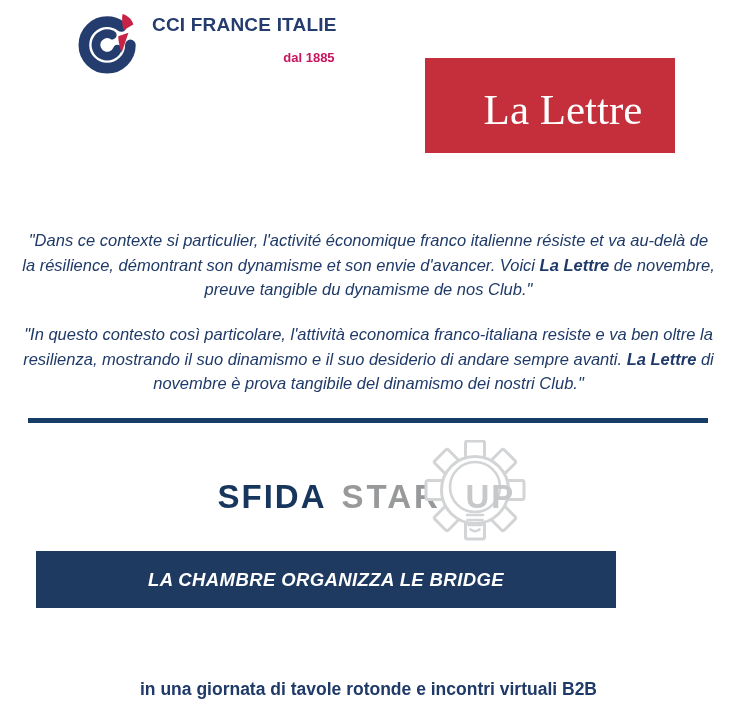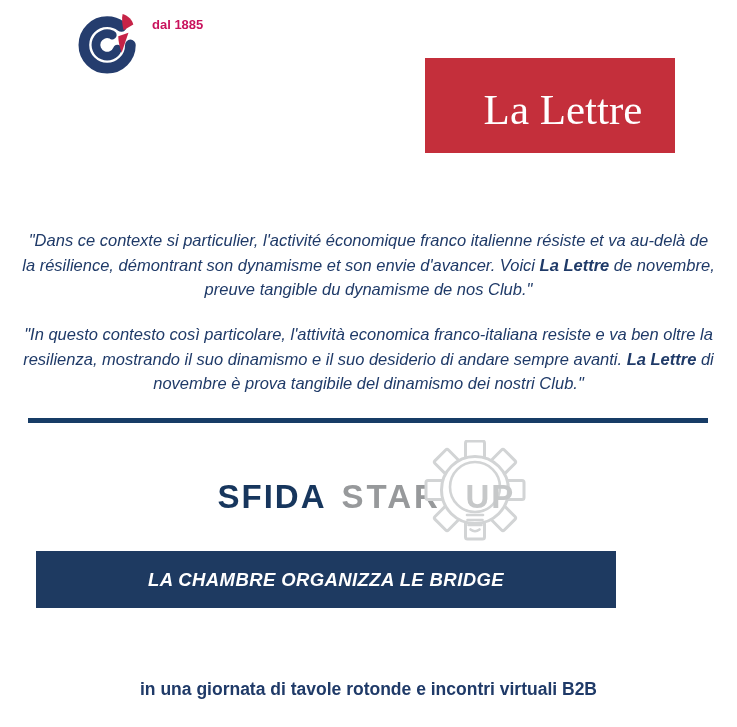--- a/index.html
+++ b/index.html
@@ -4,21 +4,21 @@
 <style>
   html,body { margin:0; padding:0; background:#ffffff; }
   body { width:737px; height:727px; font-family:"Liberation Sans", sans-serif; position:relative; overflow:hidden; }
   .page { position:relative; width:737px; height:727px; background:#ffffff; }
 
   
   .cci-logo { position:absolute; left:77px; top:10px; display:flex; align-items:flex-start; }
   .cci-icon { width:68px; height:64px; flex:0 0 auto; }
   .cci-text { margin-left:7px; padding-top:4px; }
   .cci-line { color:#253D6E; font-weight:bold; font-size:19px; line-height:21px; letter-spacing:0.2px; white-space:nowrap; }
-  .cci-tagline { color:#C9135D; font-weight:bold; font-size:13px; text-align:right; margin-top:3px; padding-right:2px; }
+  .cci-tagline { color:#C9135D; font-weight:bold; font-size:13px; text-align:right; margin-top:15px; padding-right:2px; }
 
   .lalettre-box { position:absolute; left:425px; top:58px; width:250px; height:95px; background:#C42F3B;
                   display:flex; align-items:center; justify-content:center; padding-left:26px; box-sizing:border-box; }
   .lalettre-text { color:#ffffff; font-family:"Liberation Serif", serif; font-size:43px; line-height:1; padding-top:8px; }
 
   
   .quote { position:absolute; left:22px; width:693px; text-align:center; color:#1F3A68; font-style:italic;
            font-size:16.5px; line-height:24.5px; }
   .quote b { font-weight:bold; }
   .quote-fr { top:228px; }
@@ -52,20 +52,21 @@
 <div class="page">
 
   <div class="cci-logo">
     <svg class="cci-icon" viewBox="0 0 70 66">
       <circle cx="31" cy="36" r="24" fill="none" stroke="#253D6E" stroke-width="11" stroke-dasharray="128 23" stroke-linecap="round"></circle>
       <circle cx="31" cy="36" r="11.5" fill="none" stroke="#253D6E" stroke-width="9" stroke-dasharray="55 17.2" stroke-linecap="round" transform="rotate(22 31 36)"></circle>
       <path d="M47,4 C53,6 57,10 58,15 L48,21 C46.5,15 45.8,8.5 47,4 Z" fill="#C62347"></path>
       <path d="M42.5,27 L53,23.5 L46,44 C43.8,38 42.5,32 42.5,27 Z" fill="#C62347"></path>
     </svg>
     <div class="cci-text">
+      <div class="cci-line">CCI FRANCE ITALIE</div>
       <div class="cci-tagline">dal 1885</div>
     </div>
   </div>
 
   <div class="lalettre-box">
     <span class="lalettre-text">La Lettre</span>
   </div>
 
   <div class="quote quote-fr">
     <span>"Dans ce contexte si particulier, l'activité économique franco italienne résiste et va au-delà de la résilience, démontrant son dynamisme et son envie d'avancer. Voici </span><b>La Lettre</b><span> de novembre, preuve tangible du dynamisme de nos Club."</span>

